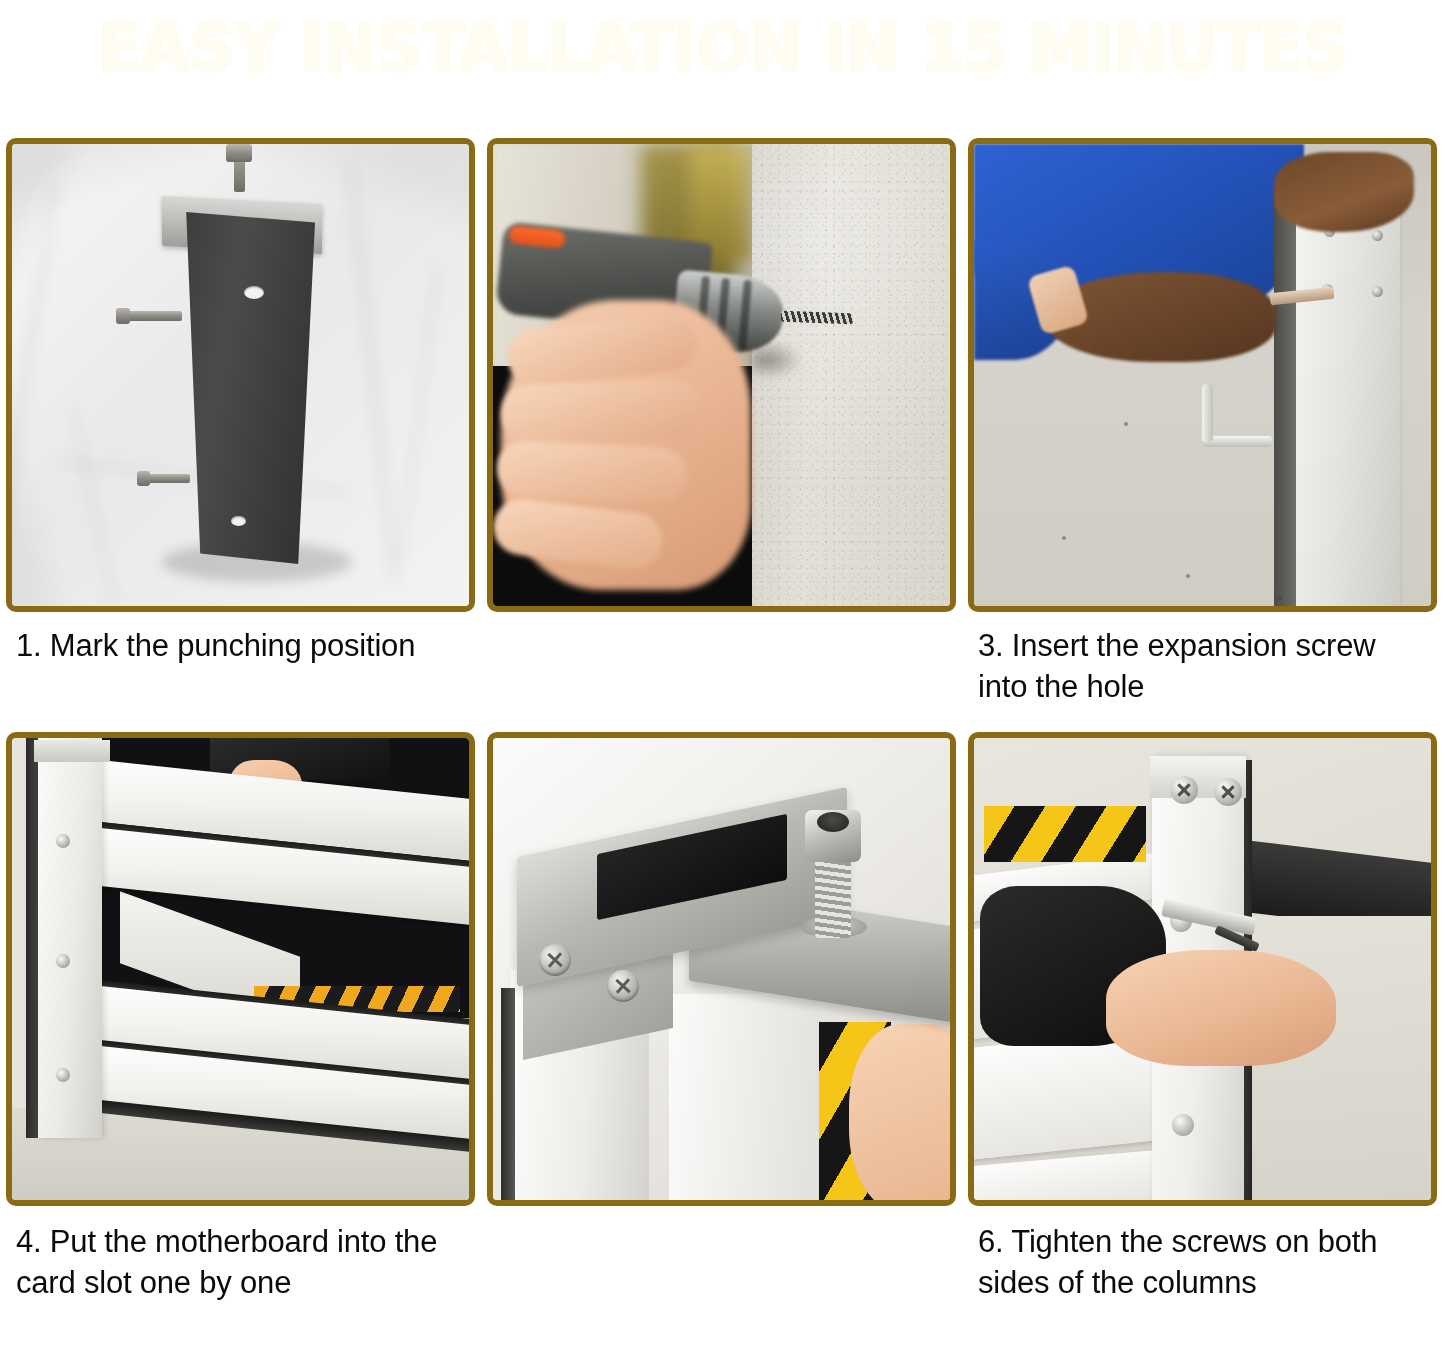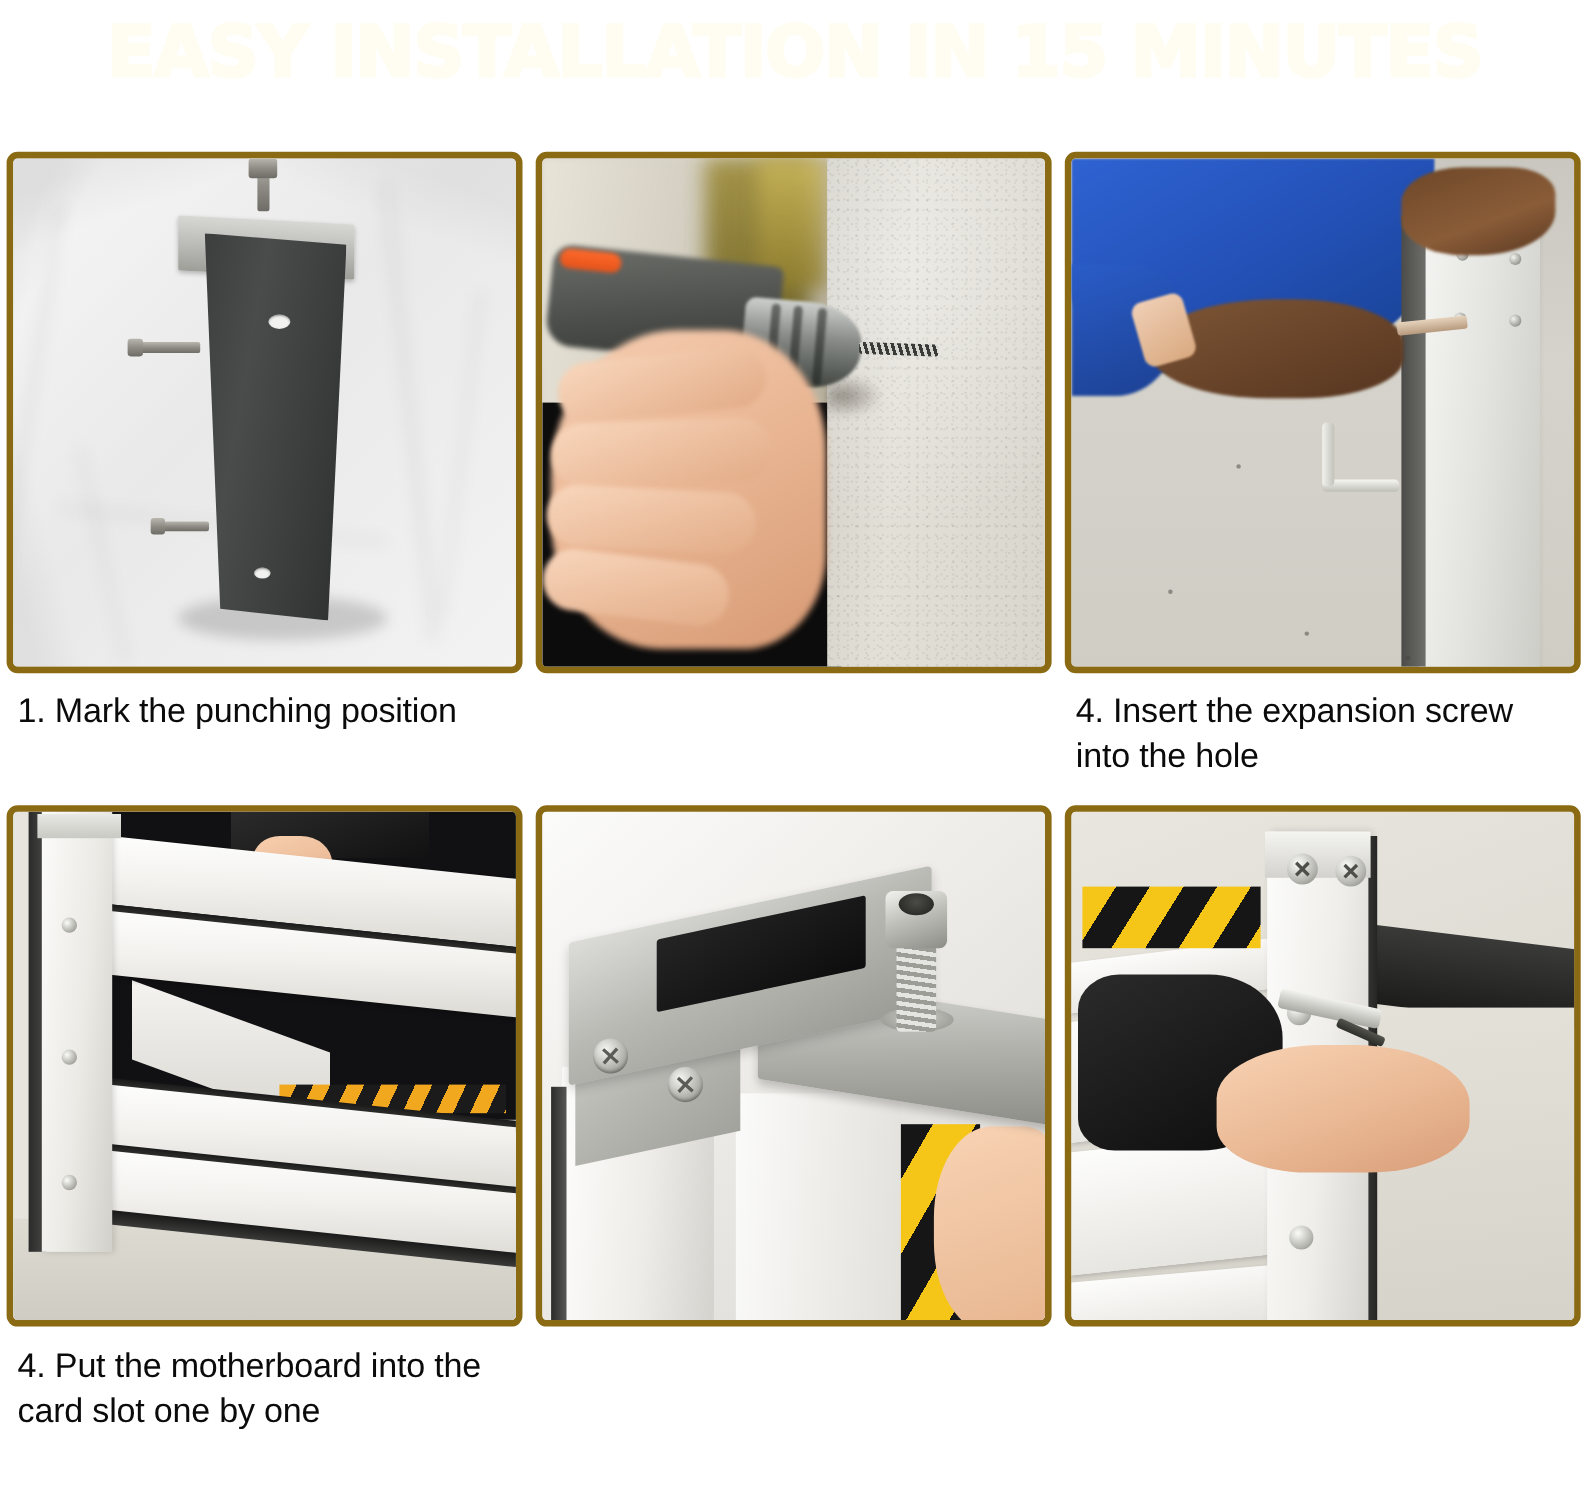--- a/index.html
+++ b/index.html
@@ -630,21 +630,21 @@
             <div class="p3-cuff"></div>
             <div class="p3-hand2"></div>
             <div class="p3-tool"></div>
             <div class="p3-allen"></div>
             <div class="p3-speck" style="left:150px;top:278px;"></div>
             <div class="p3-speck" style="left:88px;top:392px;"></div>
             <div class="p3-speck" style="left:212px;top:430px;"></div>
             <div class="p3-speck" style="left:304px;top:452px;"></div>
           </div>
         </div>
-        <div class="caption">4. Insert the expansion screw into the hole</div>
+        <div class="caption">3. Insert the expansion screw into the hole</div>
       </div>
 
     </div>
 
     <div class="row row2">
 
       <div class="cell">
         <div class="frame">
           <div class="photo">
             <div class="p4-bg"></div>
@@ -713,17 +713,18 @@
             <div class="p6-screw" style="left:196px;top:38px;"></div>
             <div class="p6-screw" style="left:240px;top:40px;"></div>
             <div class="p6-knob" style="left:196px;top:172px;"></div>
             <div class="p6-knob" style="left:198px;top:376px;"></div>
             <div class="p6-sleeve"></div>
             <div class="p6-hand"></div>
             <div class="p6-driver"></div>
             <div class="p6-driverbit"></div>
           </div>
         </div>
+        <div class="caption">6. Tighten the screws on both sides of the columns</div>
       </div>
 
     </div>
   </div>
 </div>
 
 </body></html>

